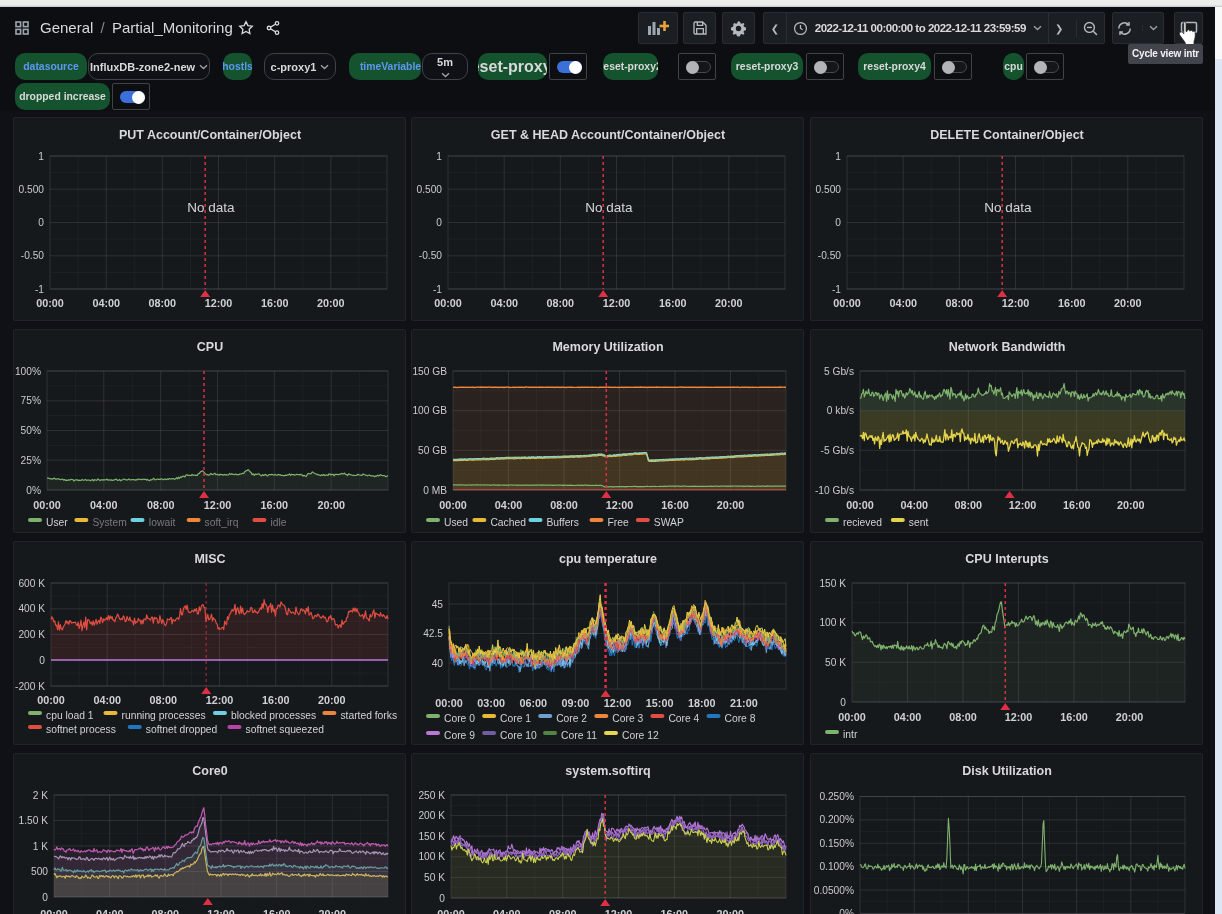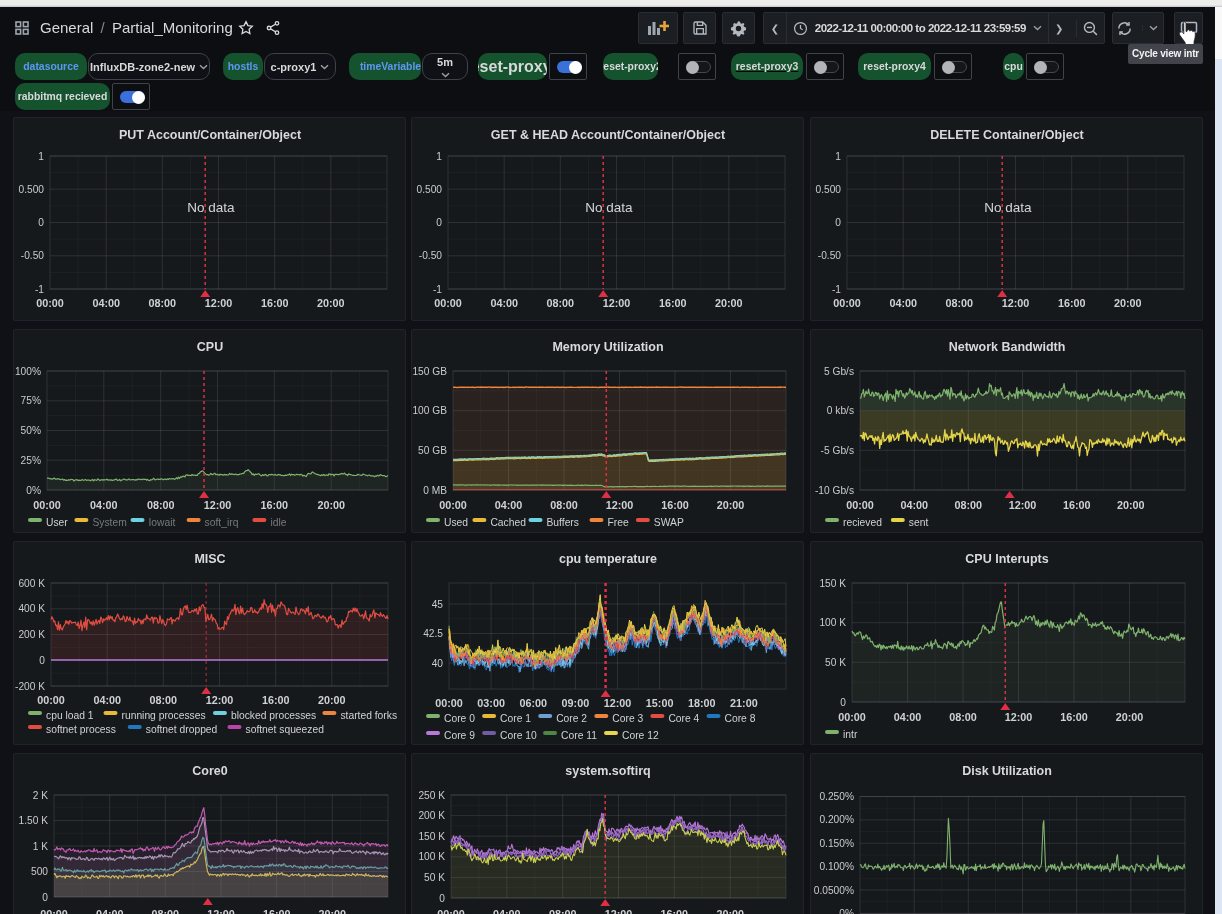--- a/index.html
+++ b/index.html
@@ -110,21 +110,21 @@
     </svg>
     <div class="lbox" style="left:15px;top:53px;width:72px;">
       <span style="color:#5e97f5;font-size:10.4px;font-weight:bold">datasource</span>
     </div>
     <div class="dbox" style="left:88px;top:53px;width:122px;">
       <span>InfluxDB-zone2-new</span>
       <svg width="9" height="6" viewBox="0 0 9 6">
         <path d="M1 1.2l3.5 3.4L8 1.2" fill="none" stroke="#9aa0a6" stroke-width="1.4"></path>
       </svg>
     </div>
-    <div class="lbox" style="left:223px;top:53px;width:40px;">
+    <div class="lbox" style="left:223px;top:53px;width:29px;">
       <span style="color:#5e97f5;font-size:10.4px;font-weight:bold">hostls</span>
     </div>
     <div class="dbox" style="left:264px;top:53px;width:72px;">
       <span>c-proxy1</span>
       <svg width="9" height="6" viewBox="0 0 9 6">
         <path d="M1 1.2l3.5 3.4L8 1.2" fill="none" stroke="#9aa0a6" stroke-width="1.4"></path>
       </svg>
     </div>
     <div class="lbox" style="left:349px;top:53px;width:72px;padding-left:11px;">
       <span style="color:#5e97f5;font-size:10.4px;font-weight:bold">timeVariable</span>
@@ -142,21 +142,21 @@
       <div style="position:absolute;left:7px;top:7px;width:25px;height:12px;border-radius:6px;background:#3b6fd9;"></div>
       <div style="position:absolute;left:19px;top:6.5px;width:13px;height:13px;border-radius:50%;background:#fff;"></div>
     </div>
     <div class="lbox" style="left:603px;top:53px;width:55px;">
       <span style="color:#d8d9da;font-size:10.4px;font-weight:bold">reset-proxy2</span>
     </div>
     <div class="tbox" style="left:678px;top:53px;">
       <div style="position:absolute;left:7px;top:7px;width:25px;height:12px;border-radius:6px;background:#14161a;border:1px solid #44484e;"></div>
       <div style="position:absolute;left:7px;top:6.5px;width:13px;height:13px;border-radius:50%;background:#b2b4b8;"></div>
     </div>
-    <div class="lbox" style="left:731px;top:53px;width:72px;text-decoration:underline;">
+    <div class="lbox" style="left:731px;top:53px;width:72px;">
       <span style="color:#d8d9da;font-size:10.4px;font-weight:bold">reset-proxy3</span>
     </div>
     <div class="tbox" style="left:806px;top:53px;">
       <div style="position:absolute;left:7px;top:7px;width:25px;height:12px;border-radius:6px;background:#14161a;border:1px solid #44484e;"></div>
       <div style="position:absolute;left:7px;top:6.5px;width:13px;height:13px;border-radius:50%;background:#b2b4b8;"></div>
     </div>
     <div class="lbox" style="left:858px;top:53px;width:73px;">
       <span style="color:#d8d9da;font-size:10.4px;font-weight:bold">reset-proxy4</span>
     </div>
     <div class="tbox" style="left:934px;top:53px;">
@@ -164,21 +164,21 @@
       <div style="position:absolute;left:7px;top:6.5px;width:13px;height:13px;border-radius:50%;background:#b2b4b8;"></div>
     </div>
     <div class="lbox" style="left:1003px;top:53px;width:21px;">
       <span style="color:#d8d9da;font-size:10.4px;font-weight:bold">cpu</span>
     </div>
     <div class="tbox" style="left:1026px;top:53px;">
       <div style="position:absolute;left:7px;top:7px;width:25px;height:12px;border-radius:6px;background:#14161a;border:1px solid #44484e;"></div>
       <div style="position:absolute;left:7px;top:6.5px;width:13px;height:13px;border-radius:50%;background:#b2b4b8;"></div>
     </div>
     <div class="lbox" style="left:15px;top:83px;width:95px;">
-      <span style="color:#d8d9da;font-size:10.4px;font-weight:bold">rabbitmq recieved</span>
+      <span style="color:#d8d9da;font-size:10.4px;font-weight:bold">dropped increase</span>
     </div>
     <div class="tbox" style="left:112px;top:83px;">
       <div style="position:absolute;left:7px;top:7px;width:25px;height:12px;border-radius:6px;background:#3b6fd9;"></div>
       <div style="position:absolute;left:19px;top:6.5px;width:13px;height:13px;border-radius:50%;background:#fff;"></div>
     </div>
   </div>
 <div class="panel" style="left:13px;top:117px;">
     <svg width="393" height="204" viewBox="0 0 393 204">
       <text x="196" y="21" text-anchor="middle" class="title">PUT Account/Container/Object</text>
       <line x1="36" y1="38.0" x2="373" y2="38.0" stroke="rgba(204,204,220,0.13)"></line>

